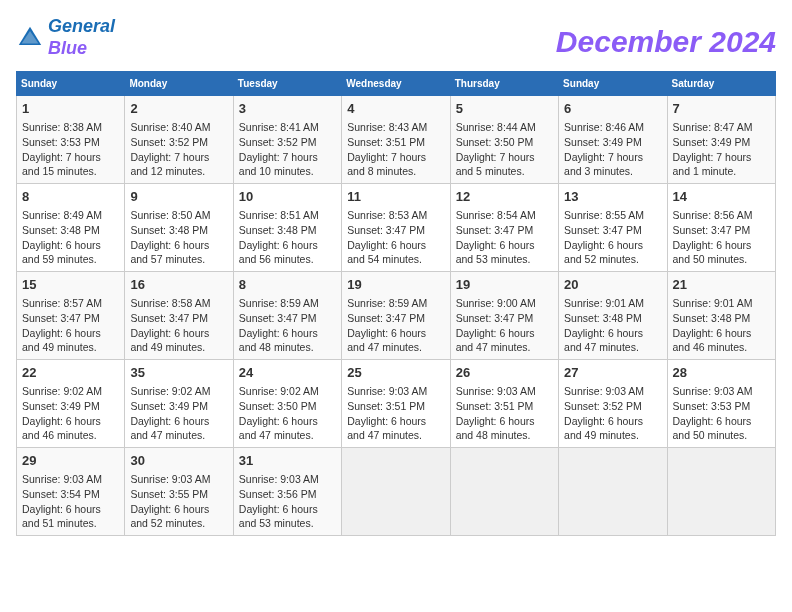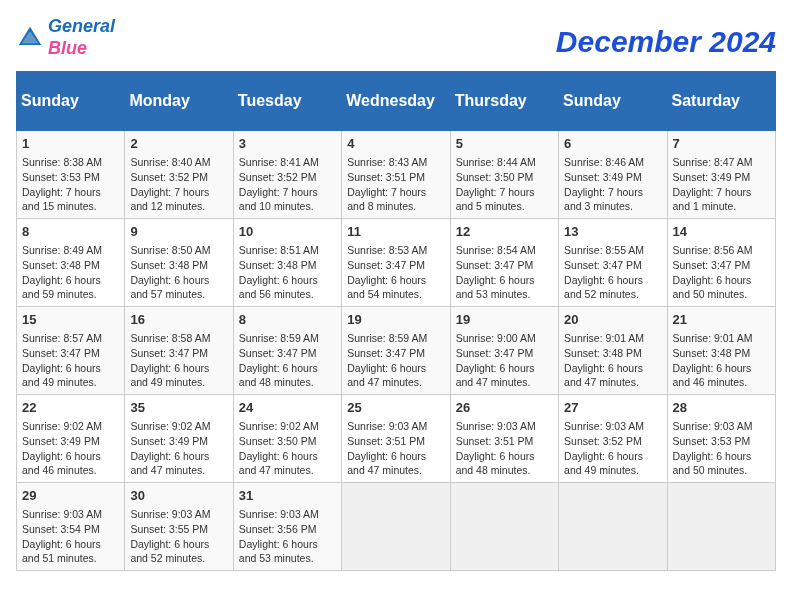--- a/index.html
+++ b/index.html
@@ -34,37 +34,37 @@
     .logo-icon {
       width: 28px;
       height: 28px;
     }
     .title-block {
       text-align: right;
     }
     .month-title {
       font-size: 30px;
       font-weight: bold;
-      color: #1d4ed8;
+      color: #8b5cf6;
     }
     .location {
       font-size: 14px;
       color: #555;
     }
     .calendar {
       width: 100%;
       border-collapse: collapse;
       font-size: 11px;
     }
     .calendar thead th {
       background: #2a6db5;
       color: #fff;
-      padding: 20px 4px;
+      padding: 6px 4px;
       text-align: left;
-      font-size: 16px;
+      font-size: 10px;
       font-weight: bold;
       border: 1px solid #2a6db5;
     }
     .calendar tbody td {
       border: 1px solid #ccc;
       vertical-align: top;
       padding: 4px 5px;
       width: calc(100% / 7);
       min-height: 80px;
       color: #333;
@@ -94,21 +94,21 @@
 <body>
 
 <div class="header">
   <div class="logo">
     <svg class="logo-icon" viewBox="0 0 40 40">
       <polygon points="20,4 36,30 4,30" fill="#1a6db5"></polygon>
       <polygon points="20,10 32,28 8,28" fill="#fff" opacity="0.3"></polygon>
     </svg>
     <div class="logo-text">
       <div><span>General</span></div>
-      <div><span style="color:#ec4899">Blue</span></div>
+      <div><span style="color:#8b5cf6">Blue</span></div>
     </div>
   </div>
   <div class="title-block">
     <div class="month-title">December 2024</div>
   </div>
 </div>
 
 <table class="calendar">
   <thead>
     <tr>

